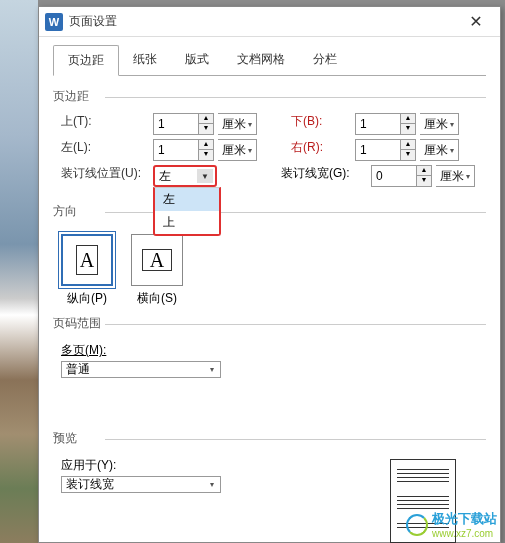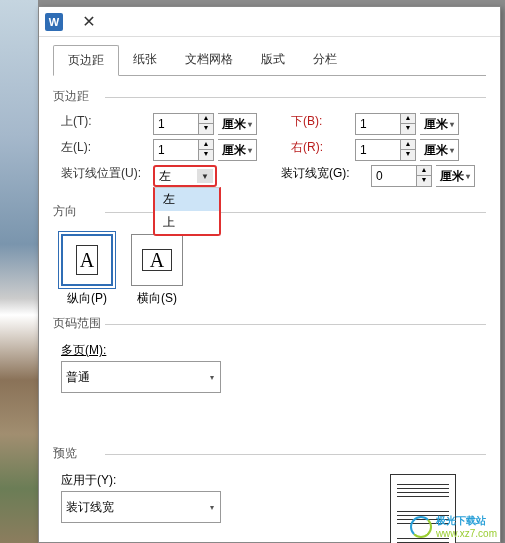--- a/index.html
+++ b/index.html
@@ -17,65 +17,66 @@
   .section-title { color: #555; margin: 6px 0 8px 0; position: relative; }
   .section-title::after { content: ""; position: absolute; left: 52px; right: 0; top: 50%; height: 1px; background: #ccc; }
   .row { display: flex; align-items: flex-start; margin: 4px 0 4px 8px; gap: 4px; }
   .lbl { width: 88px; color: #333; }
   .lbl2 { width: 60px; color: #b91c1c; }
   .spin { display: flex; align-items: center; }
   .spin input { width: 46px; height: 22px; border: 1px solid #999; padding: 0 4px; background: #fff; }
   .spin-btns { display: flex; flex-direction: column; border: 1px solid #999; border-left: none; }
   .spin-btns span { width: 14px; height: 10px; font-size: 7px; line-height: 8px; text-align: center; background: #f0f0f0; cursor: pointer; }
   .spin-btns span:first-child { border-bottom: 1px solid #999; }
-  .unit { border: 1px solid #999; border-left: none; height: 22px; padding: 0 4px; display: flex; align-items: center; background: #fff; min-width: 36px; gap: 2px; font-weight: bold; }
+  .unit { border: 1px solid #999; border-left: none; height: 22px; padding: 0 4px; display: flex; align-items: center; background: #fff; min-width: 36px; gap: 2px; }
   .unit::after { content: "▾"; font-size: 8px; color: #555; margin-left: auto; }
   .combo { border: 1px solid #999; height: 22px; width: 64px; display: flex; align-items: center; padding: 0 4px; background: #fff; position: relative; }
   .combo::after { content: ""; position: absolute; right: 2px; top: 2px; bottom: 2px; width: 16px; background: #e0e0e0; display: flex; align-items: center; justify-content: center; }
   .combo .arrow { position: absolute; right: 6px; font-size: 8px; color: #333; z-index: 1; }
   .combo.sel { border: 2px solid #e03030; border-radius: 3px; }
   .dropdown { position: absolute; left: -2px; top: 20px; width: 68px; background: #fff; border: 2px solid #e03030; border-top: 1px solid #ccc; border-radius: 0 0 3px 3px; z-index: 10; }
   .dropdown .opt { padding: 3px 8px; }
   .dropdown .opt.hl { background: #cde4f7; }
   .orient-row { display: flex; gap: 18px; padding: 6px 0 2px 8px; }
   .orient { text-align: center; cursor: pointer; }
   .orient .box { width: 52px; height: 52px; border: 1px solid #888; display: flex; align-items: center; justify-content: center; background: #fff; margin-bottom: 4px; }
   .orient.active .box { border: 2px solid #2f6db5; outline: 1px solid #2f6db5; outline-offset: 2px; }
   .page-ic { border: 1px solid #333; display: flex; align-items: center; justify-content: center; font-family: serif; font-size: 20px; }
   .page-ic.p { width: 22px; height: 30px; }
   .page-ic.l { width: 30px; height: 22px; }
-  .sel-wide { border: 1px solid #999; height: 32px; width: 160px; display: flex; align-items: center; padding: 0 4px; background: #fff; position: relative; margin: 2px 0 10px 8px; }
+  .sel-wide { border: 1px solid #999; height: 17px; width: 160px; display: flex; align-items: center; padding: 0 4px; background: #fff; position: relative; margin: 2px 0 10px 8px; }
   .sel-wide::after { content: "▾"; position: absolute; right: 6px; font-size: 8px; color: #555; }
   .preview-box { position: absolute; right: 30px; bottom: 2px; width: 66px; height: 84px; border: 1px solid #333; background: #fff; padding: 6px 6px; }
   .preview-box .ln { height: 1px; background: #333; margin: 3px 0; }
   .preview-box .sp { height: 8px; }
   .watermark { position: absolute; right: 8px; bottom: 4px; display: flex; align-items: center; gap: 4px; z-index: 20; }
   .wm-ic { width: 22px; height: 22px; border: 2px solid #2aa0d8; border-radius: 50%; border-right-color: #9acd32; border-bottom-color: #9acd32; position: relative; }
-  .wm-txt1 { color: #2aa0d8; font-size: 10px; font-weight: bold; }
+  .wm-txt1 { color: #2aa0d8; font-size: 13px; font-weight: bold; }
   .wm-txt2 { color: #9acd32; font-size: 10px; }
   .gap { width: 26px; }
 </style>
 </head>
 <body>
 
 <div class="bg-left"></div>
 
 <div class="dialog">
   <div class="titlebar">
     <div class="app-icon">W</div>
+    <div class="title">页面设置</div>
     <div class="close-btn">✕</div>
   </div>
 
   <div class="body">
 
     <div class="tabs">
       <div class="tab active">页边距</div>
       <div class="tab">纸张</div>
+      <div class="tab">版式</div>
       <div class="tab">文档网格</div>
-      <div class="tab">版式</div>
       <div class="tab">分栏</div>
     </div>
 
     <div class="section-title">页边距</div>
 
     <div class="row">
       <span class="lbl">上(T):</span>
       <div class="spin">
         <input value="1" style="">
         <div class="spin-btns">

